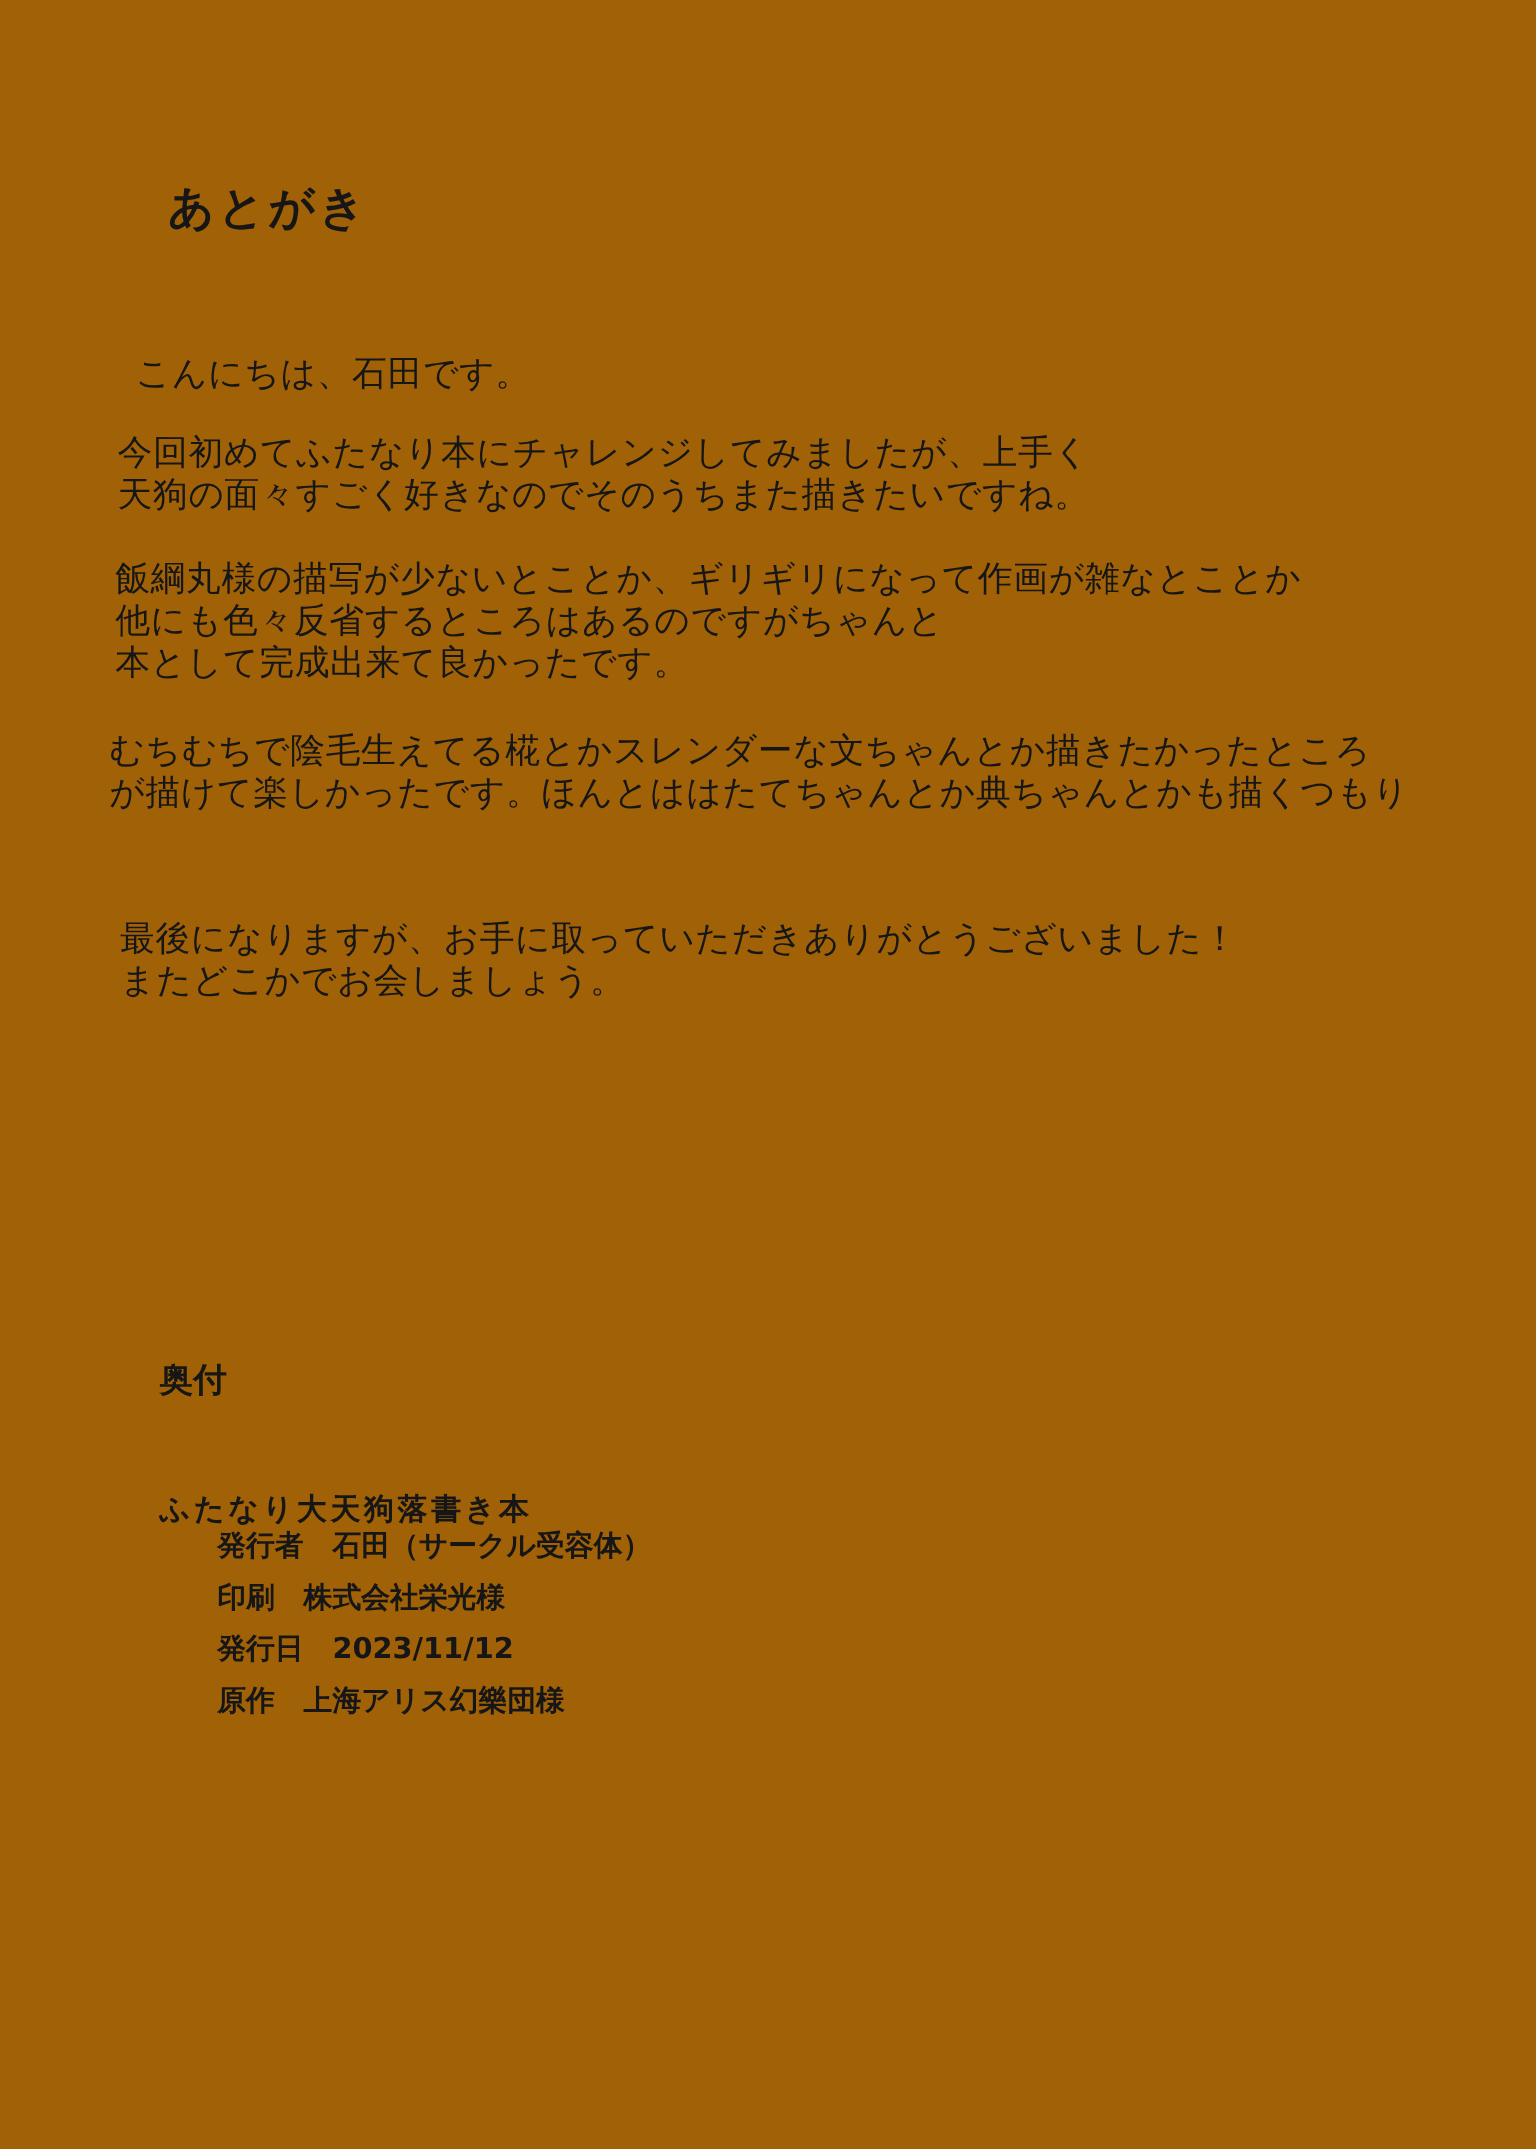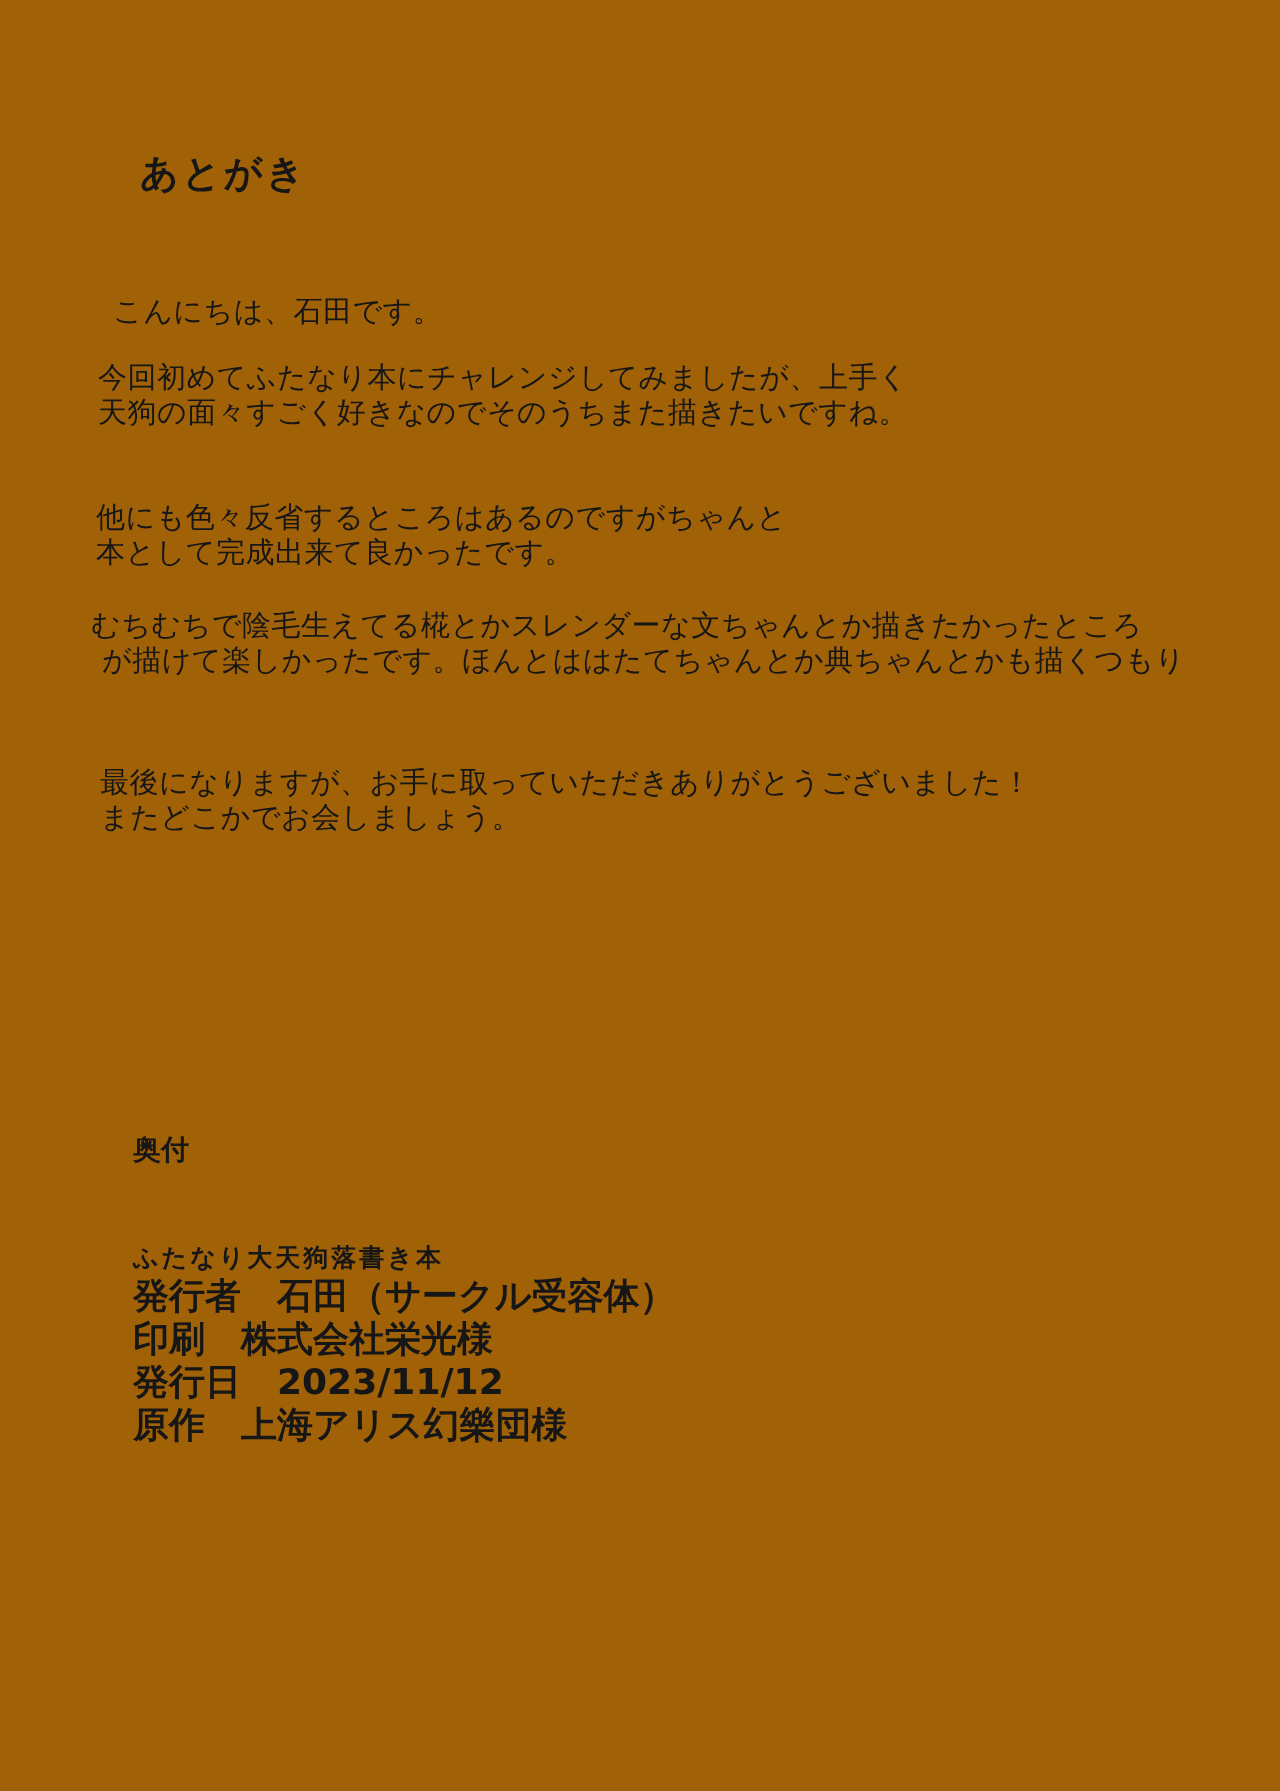--- a/index.html
+++ b/index.html
@@ -39,40 +39,42 @@
   .colophon-title {
     font-family: "DejaVu Sans", "Liberation Sans", sans-serif;
     font-weight: 700;
     font-size: 25px;
     letter-spacing: 3px;
     margin-top: 38px;
   }
   .colophon-line {
     font-family: "DejaVu Sans", "Liberation Sans", sans-serif;
     font-weight: 600;
-    font-size: 36px;
+    font-size: 24px;
+    margin-left: 48px;
   }
 </style>
 </head>
 <body>
 
 <div class="page">
 
   <div class="title l" style="top:148px; left:140px">あとがき</div>
 
   <div class="body l" style="top:292px; left:113px">こんにちは、石田です。</div>
 
   <div class="body l" style="top:358px; left:98px">今回初めてふたなり本にチャレンジしてみましたが、上手く</div>
   <div class="body l" style="top:393px; left:98px">天狗の面々すごく好きなのでそのうちまた描きたいですね。</div>
 
+  <div class="body l" style="top:463px; left:96px">飯綱丸様の描写が少ないとことか、ギリギリになって作画が雑なとことか</div>
   <div class="body l" style="top:498px; left:96px">他にも色々反省するところはあるのですがちゃんと</div>
   <div class="body l" style="top:533px; left:96px">本として完成出来て良かったです。</div>
 
   <div class="body l" style="top:606px; left:91px">むちむちで陰毛生えてる椛とかスレンダーな文ちゃんとか描きたかったところ</div>
-  <div class="body l" style="top:641px; left:102px">が描けて楽しかったです。ほんとははたてちゃんとか典ちゃんとかも描くつもり</div>
+  <div class="body l" style="top:641px; left:91px">が描けて楽しかったです。ほんとははたてちゃんとか典ちゃんとかも描くつもり</div>
 
   <div class="body l" style="top:763px; left:100px">最後になりますが、お手に取っていただきありがとうございました！</div>
   <div class="body l" style="top:798px; left:100px">またどこかでお会しましょう。</div>
 
   <div class="colophon-heading l" style="top:1131px; left:133px">奥付</div>
 
   <div class="colophon-title l" style="top:1203px; left:133px">ふたなり大天狗落書き本</div>
 
   <div class="colophon-line l" style="top:1272px; left:133px">発行者　石田（サークル受容体）</div>
   <div class="colophon-line l" style="top:1315px; left:133px">印刷　株式会社栄光様</div>

